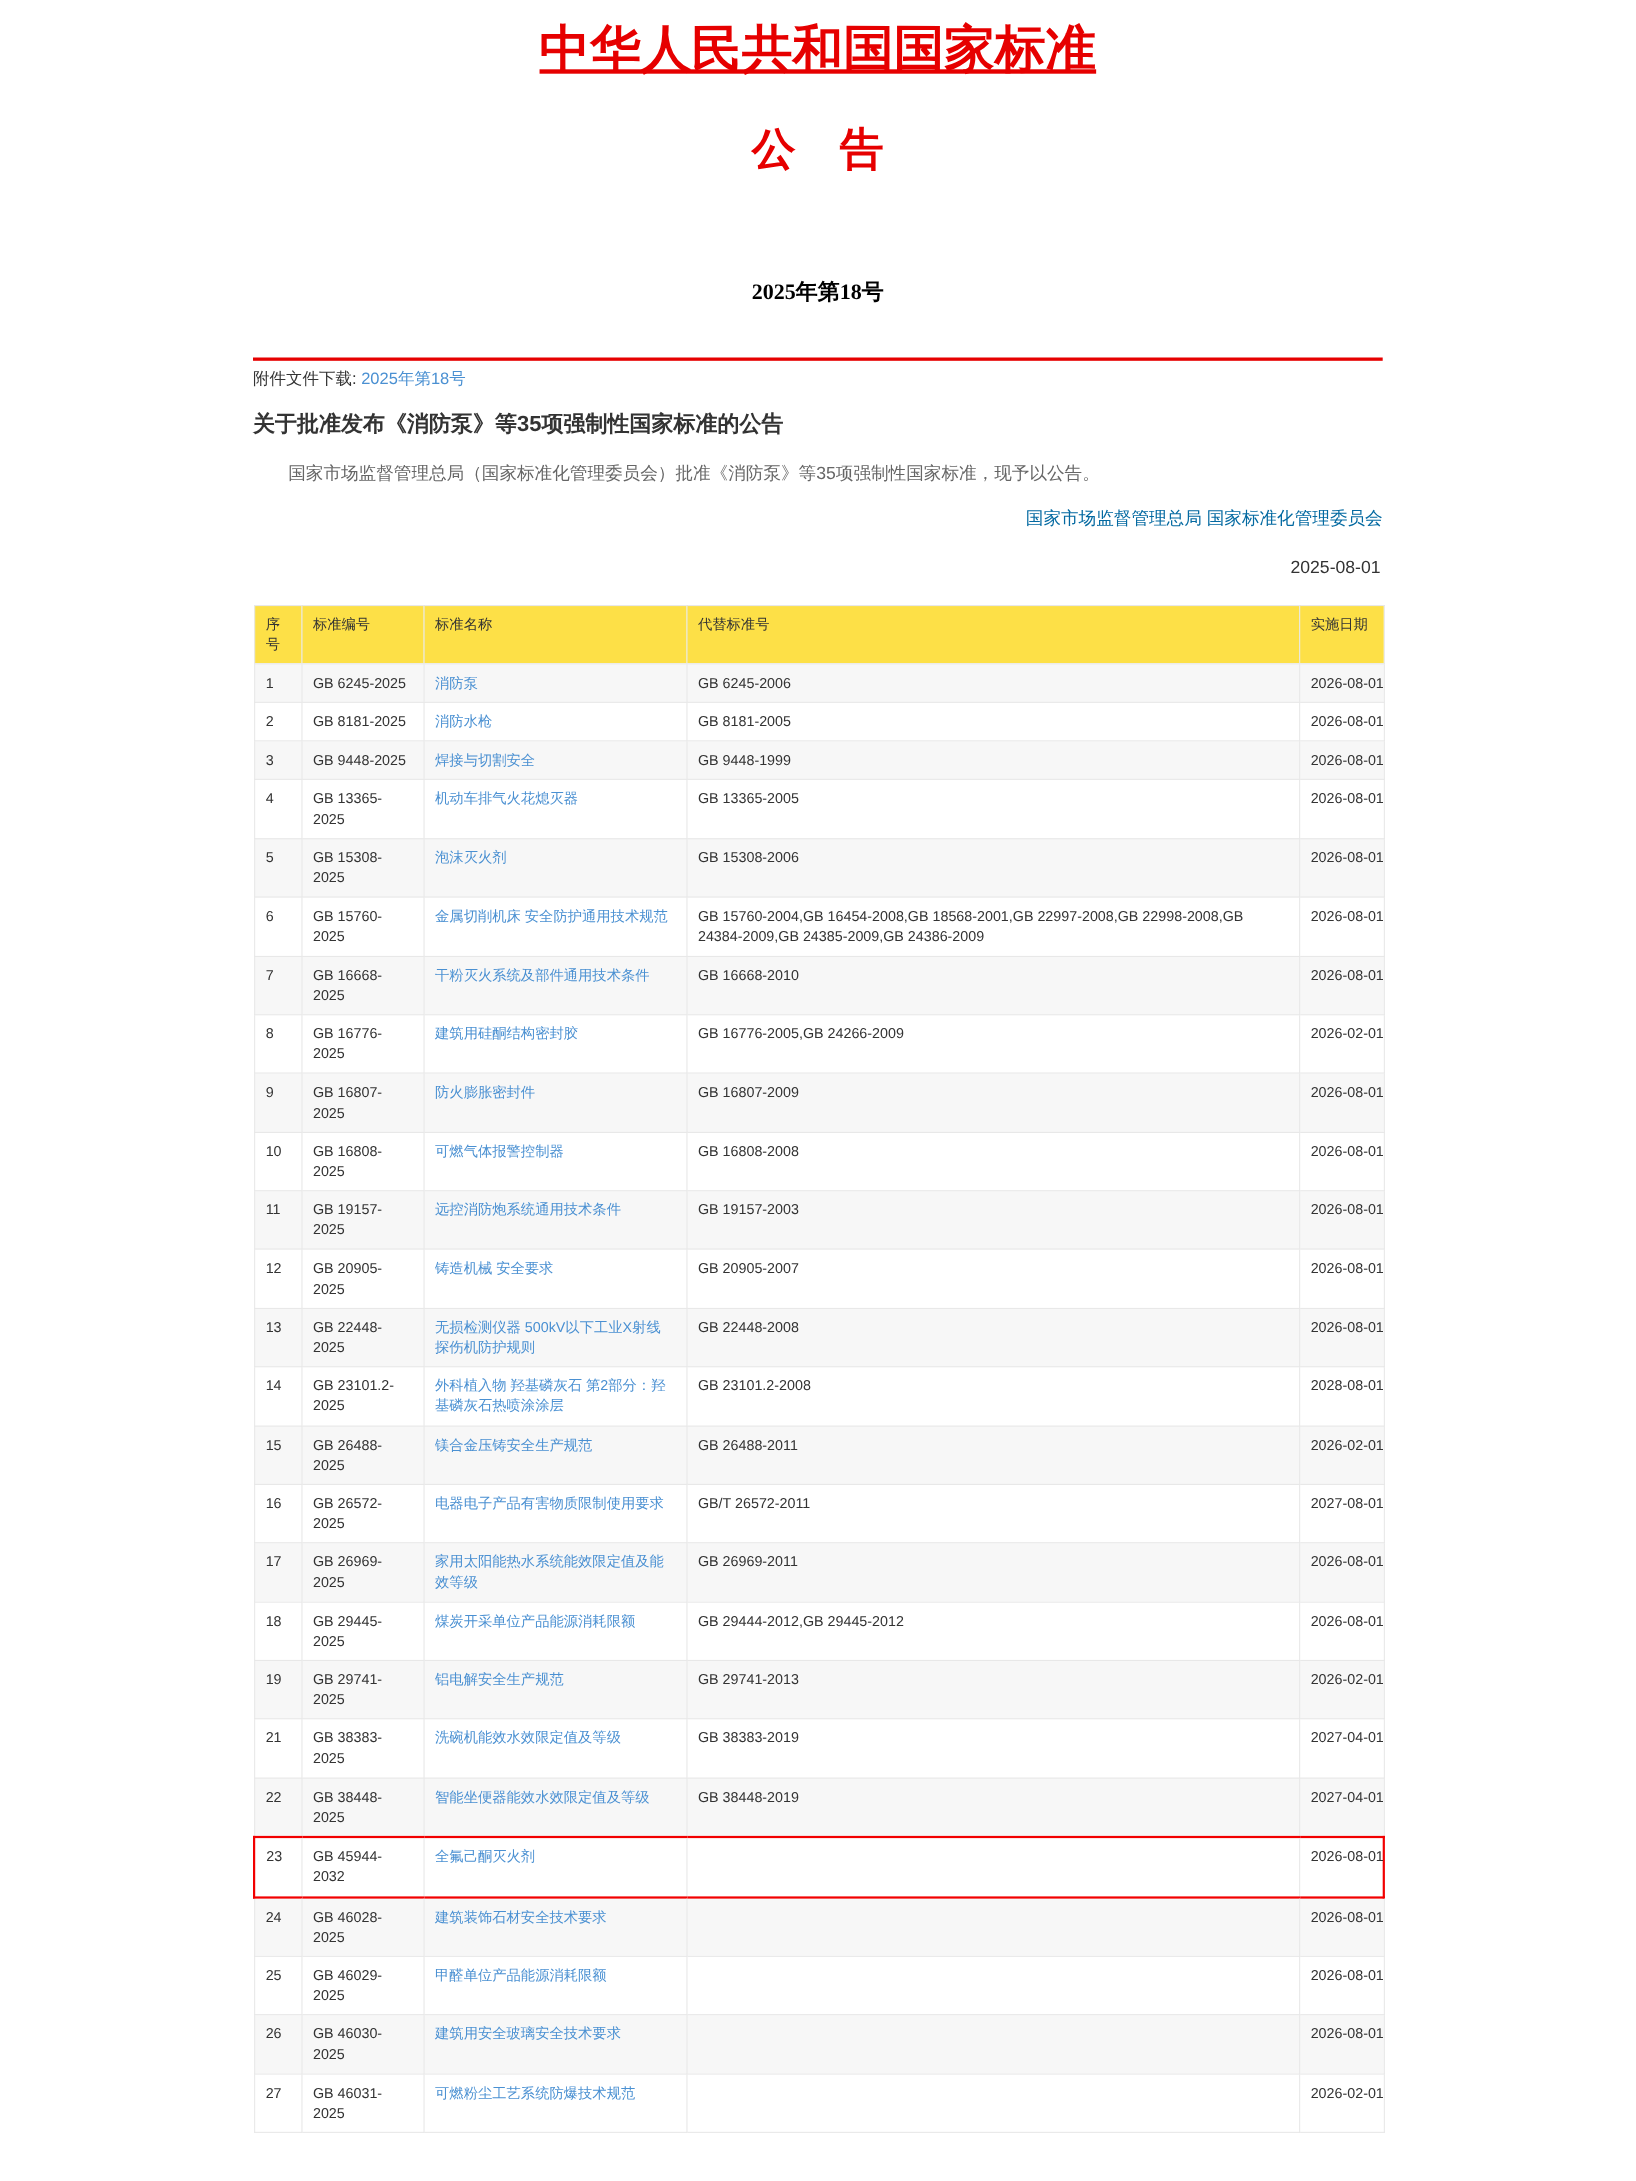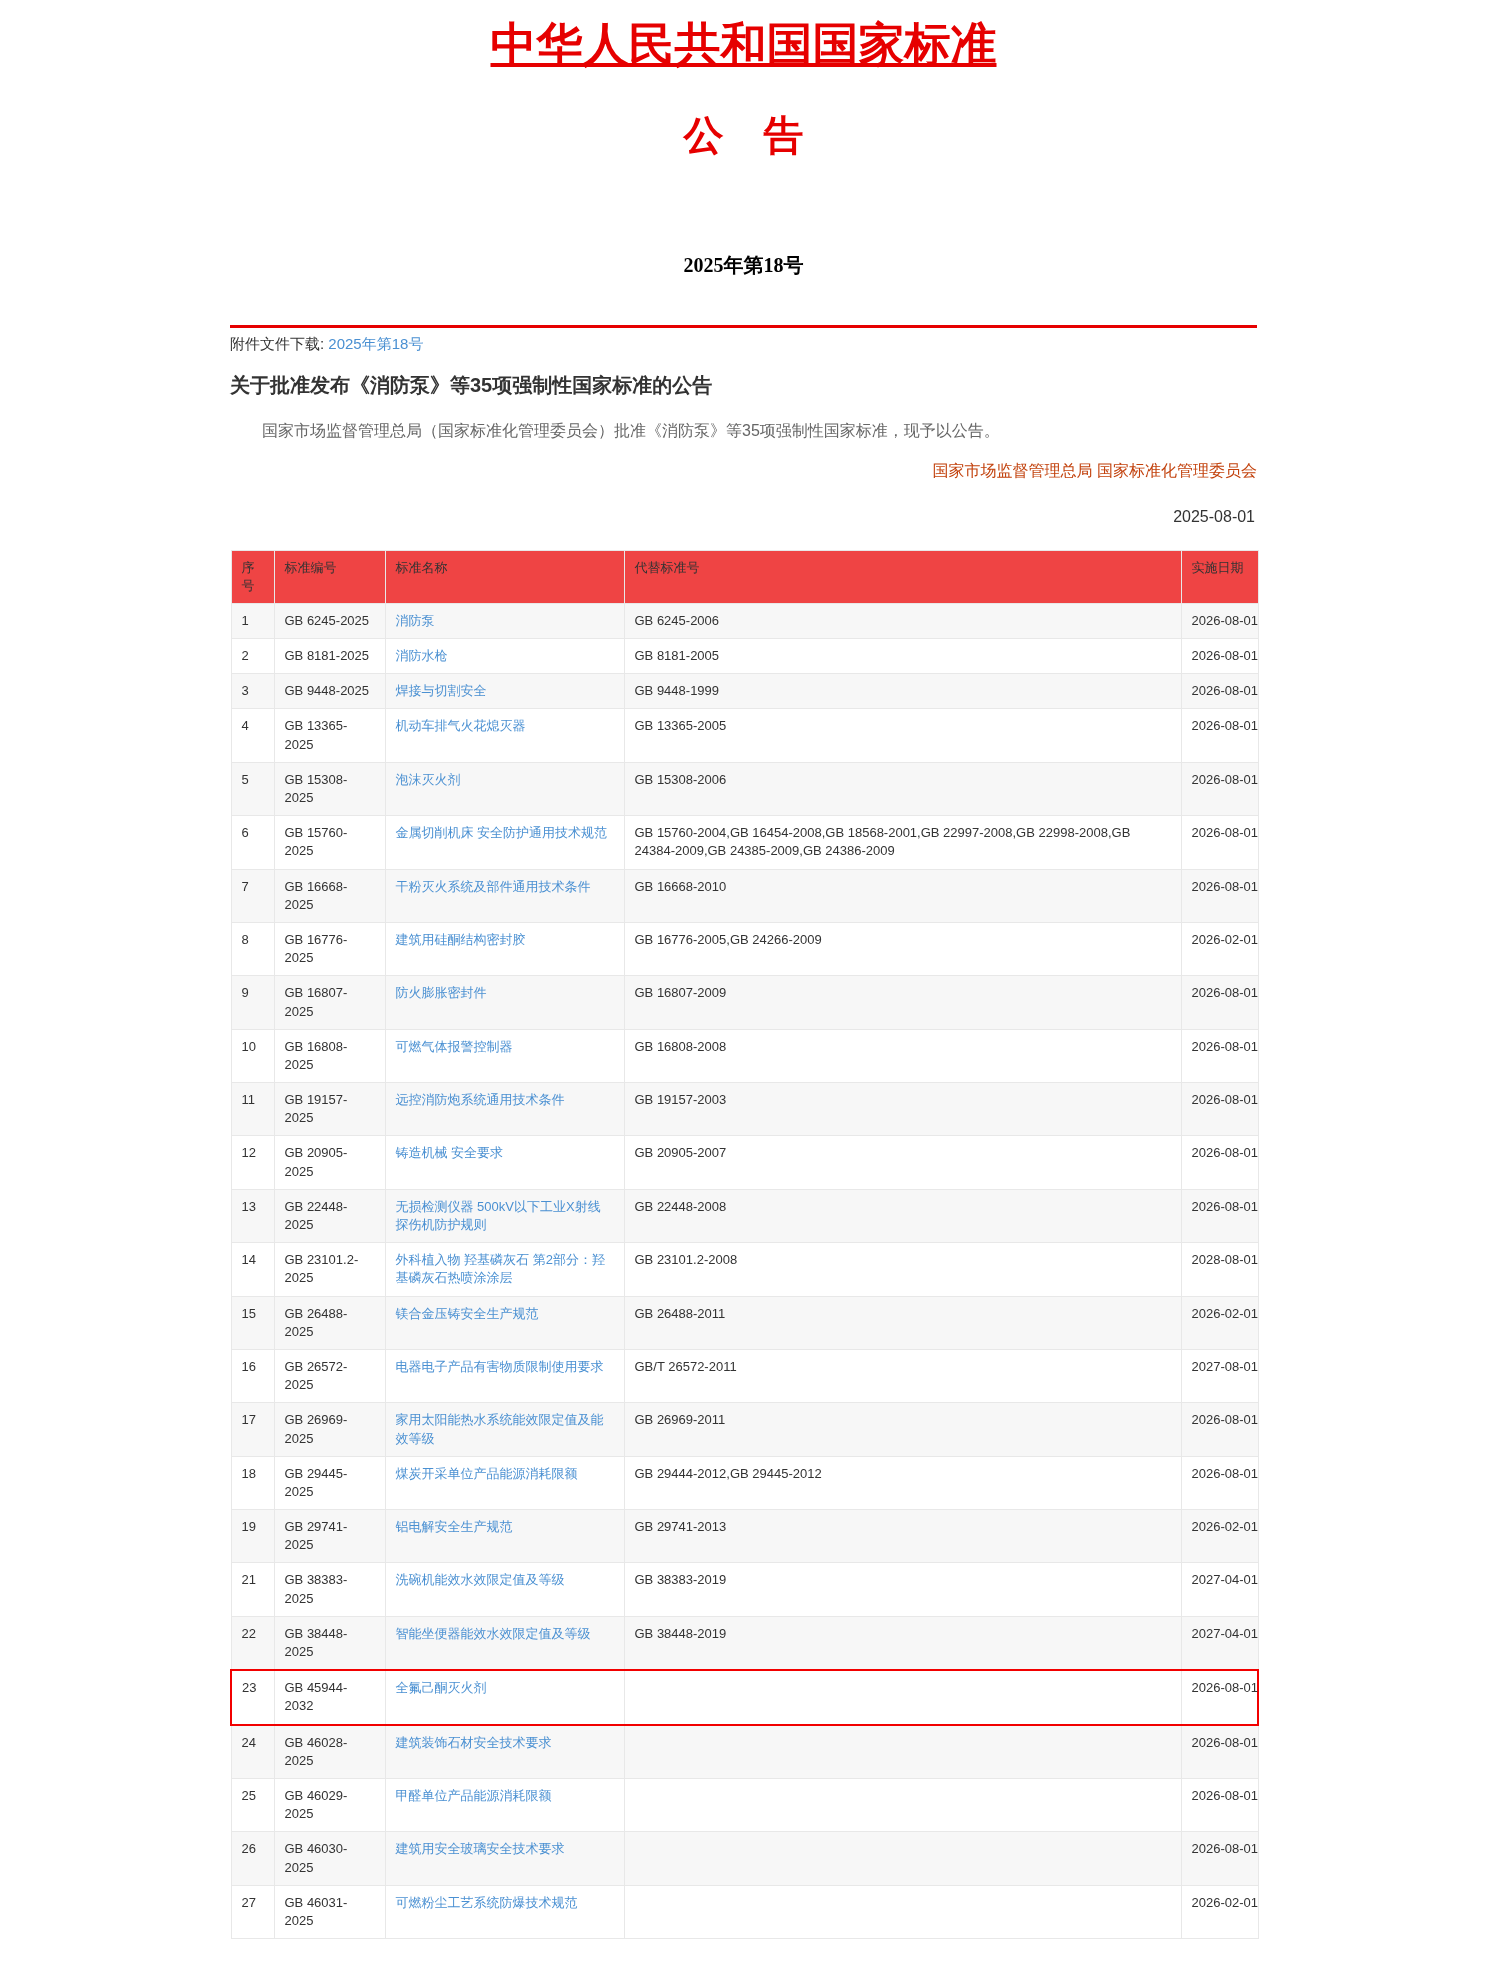--- a/index.html
+++ b/index.html
@@ -65,21 +65,21 @@
     margin-top: 20px;
     font-size: 16px;
     line-height: 1.5;
     color: #666;
     text-indent: 2em;
   }
   .signature {
     margin-top: 18px;
     text-align: right;
     font-size: 16px;
-    color: #c2410c;
+    color: #0369a1;
   }
   .signature-date {
     margin-top: 26px;
     text-align: right;
     font-size: 16px;
     color: #333;
     padding-right: 2px;
   }
 
   table.standards {
@@ -92,21 +92,21 @@
   table.standards th, table.standards td {
     border: 1px solid #e8e8e8;
     padding: 8px 10px;
     line-height: 1.4;
     vertical-align: top;
     text-align: left;
     font-weight: normal;
     color: #333;
     word-wrap: break-word;
   }
-  table.standards thead th { background: #ef4444; color: #333; }
+  table.standards thead th { background: #fde047; color: #333; }
   table.standards tbody tr:nth-child(odd) td { background: #f7f7f7; }
   table.standards tbody tr:nth-child(even) td { background: #ffffff; }
   .c-no, th.h-no { text-align: center; padding-left: 4px; padding-right: 4px; }
   .c-date, th.h-date { padding-left: 8px; padding-right: 4px; white-space: nowrap; }
   a.std-link { color: var(--link-blue, #4a90d2); text-decoration: none; cursor: pointer; }
 
   tr.hl td { border-top: 2px solid var(--highlight-red, #f20000); border-bottom: 2px solid var(--highlight-red, #f20000); }
   tr.hl td:first-child { border-left: 2px solid var(--highlight-red, #f20000); }
   tr.hl td:last-child { border-right: 2px solid var(--highlight-red, #f20000); }
 </style>

